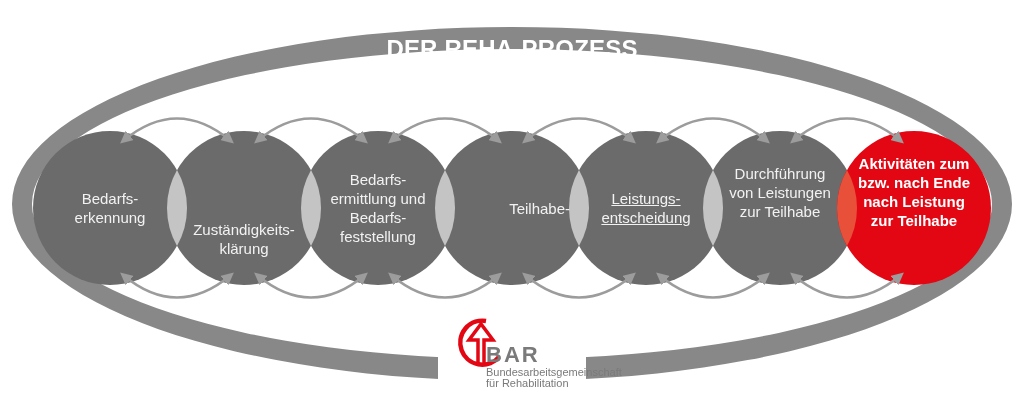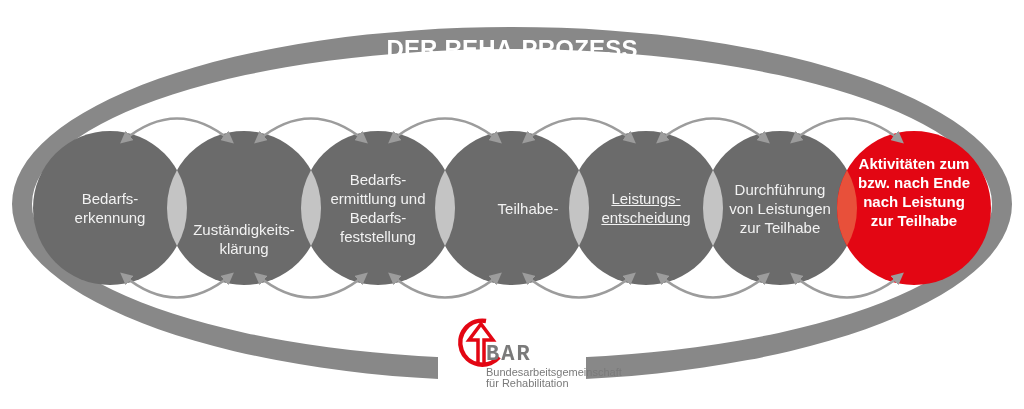--- a/index.html
+++ b/index.html
@@ -11,21 +11,21 @@
     transform:translate(-50%, -50%);
   }
   .step-label span { display:block; white-space:nowrap; }
   .step-label.active { color:#ffffff; font-weight:bold; }
   .title {
     position:absolute; left:512px; top:35px; transform:translateX(-50%);
     color:#ffffff; font-family:"Liberation Sans", sans-serif; font-weight:bold;
     font-size:24px; letter-spacing:0.2px; white-space:nowrap;
   }
   .logo-bar {
-    position:absolute; left:486px; top:344px; font-family:Liberation Mono, monospace;
+    position:absolute; left:486px; top:344px; font-family:Liberation Sans, sans-serif;
     font-weight:bold; font-size:22px; letter-spacing:2px; color:#7a7a7a; line-height:22px;
   }
   .logo-sub {
     position:absolute; left:486px; top:367px; font-family:"Liberation Sans Narrow", "Liberation Sans", sans-serif;
     font-size:11px; line-height:10.5px; color:#7a7a7a; white-space:nowrap;
   }
   .logo-sub span { display:block; }
 </style>
 </head>
 <body>
@@ -94,28 +94,28 @@
     <div class="step-label" style="left: 244px; top: 208px; margin-top: 31px;">
       <span>Zuständigkeits-</span>
       <span>klärung</span>
     </div>
     <div class="step-label" style="left: 378px; top: 208px;">
       <span>Bedarfs-</span>
       <span>ermittlung und</span>
       <span>Bedarfs-</span>
       <span>feststellung</span>
     </div>
-    <div class="step-label" style="left: 528px; top: 208px;">
+    <div class="step-label" style="left: 500px; top: 208px; text-align: right;">
       <span>Teilhabe-</span>
     </div>
     <div class="step-label" style="left: 646px; top: 208px; text-decoration: underline;">
       <span>Leistungs-</span>
       <span>entscheidung</span>
     </div>
-    <div class="step-label" style="left: 780px; top: 208px;">
+    <div class="step-label" style="left: 780px; top: 192px;">
       <span>Durchführung</span>
       <span>von Leistungen</span>
       <span>zur Teilhabe</span>
     </div>
     <div class="step-label active" style="left: 914px; top: 192px;">
       <span>Aktivitäten zum</span>
       <span>bzw. nach Ende</span>
       <span>nach Leistung</span>
       <span>zur Teilhabe</span>
     </div>

